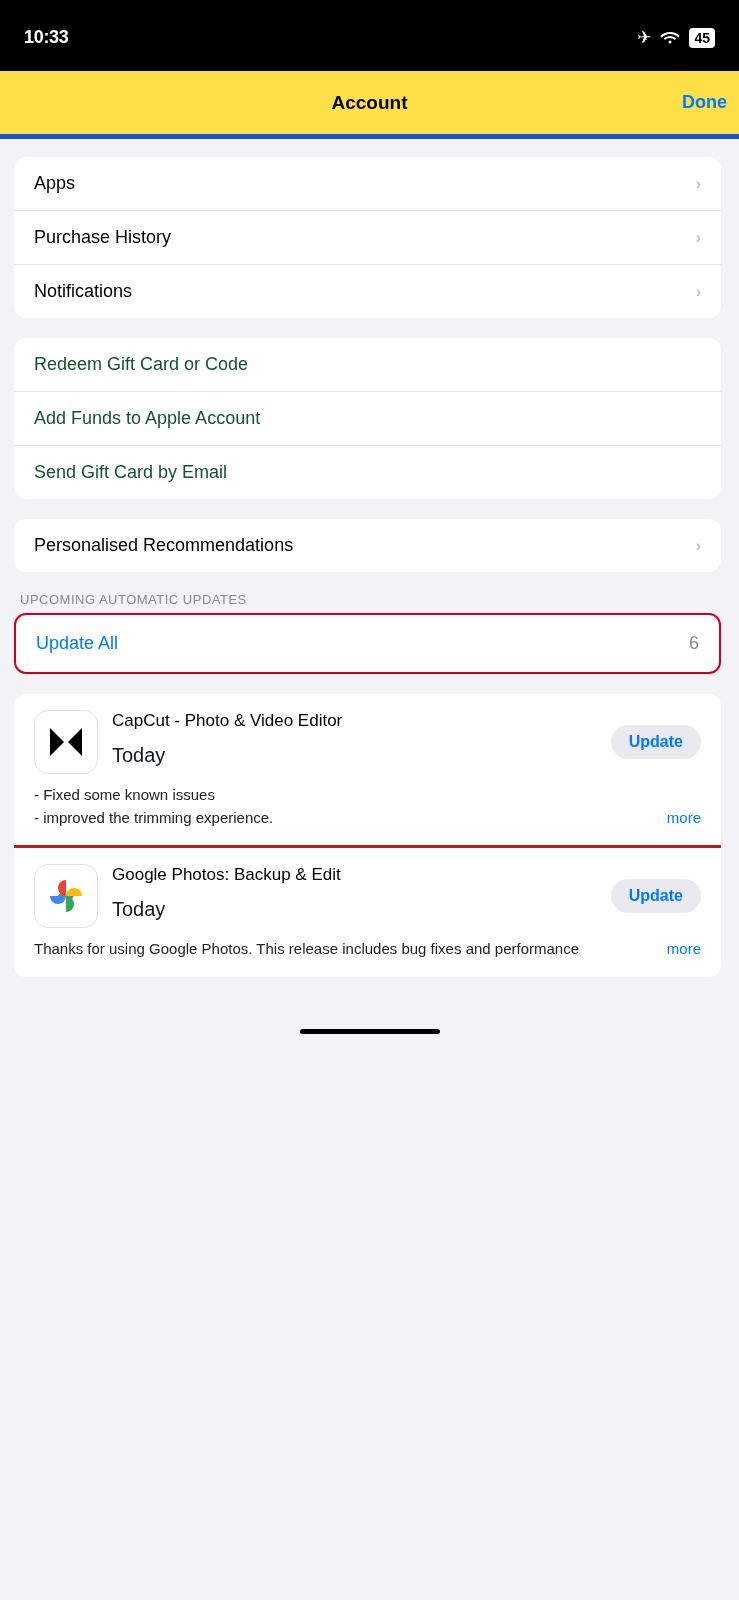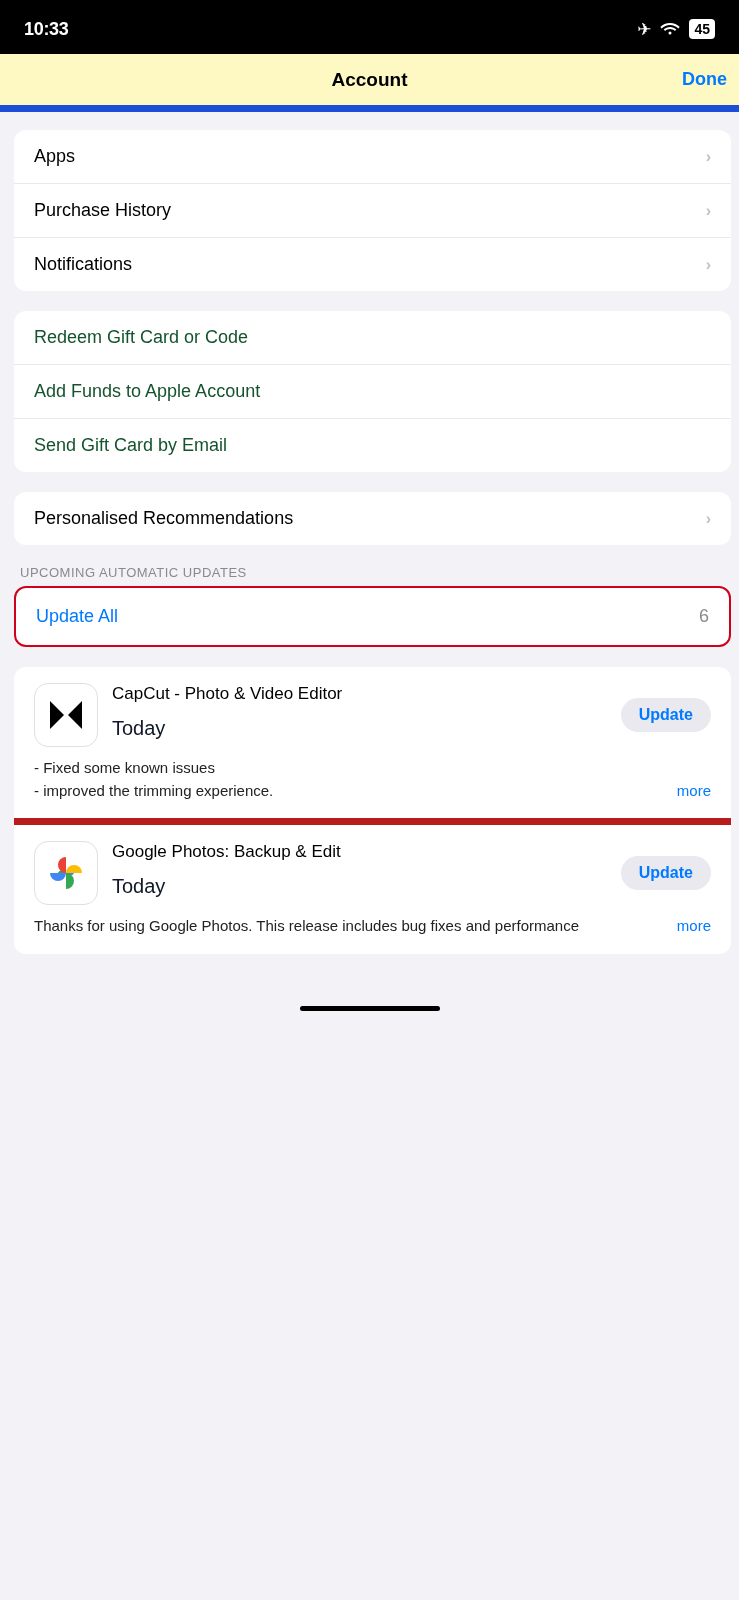--- a/index.html
+++ b/index.html
@@ -13,21 +13,21 @@
     }
 
     
     .status-bar {
       background: #000;
       color: #fff;
       display: flex;
       align-items: center;
       justify-content: space-between;
       padding: 14px 24px 10px 24px;
-      height: 54px;
+      height: 71px;
     }
     .status-time {
       font-size: 18px;
       font-weight: 600;
       letter-spacing: -0.3px;
     }
     .status-icons {
       display: flex;
       align-items: center;
       gap: 8px;
@@ -39,46 +39,46 @@
       font-size: 14px;
       font-weight: 600;
       background: #fff;
       color: #000;
       border-radius: 4px;
       padding: 2px 5px;
     }
 
     
     .nav-bar {
-      background: #fef9c3;
-      border-bottom: 7px solid #1d4ed8;
+      background: #fde047;
+      border-bottom: 5px solid #1d4ed8;
       display: flex;
       align-items: center;
       justify-content: center;
       padding: 16px 20px;
       position: relative;
-      height: 58px;
+      height: 68px;
     }
     .nav-title {
       font-size: 19px;
       font-weight: 700;
       color: #000;
     }
     .nav-done {
       position: absolute;
       right: 12px;
       font-size: 18px;
       font-weight: 700;
       color: #007aff;
       cursor: pointer;
     }
 
     
     .content {
-      padding: 18px 8px 40px 14px;
+      padding: 18px 18px 40px 14px;
       display: flex;
       flex-direction: column;
       gap: 20px;
     }
 
     
     .card {
       background: #fff;
       border-radius: 12px;
       overflow: hidden;
@@ -144,21 +144,21 @@
     }
 
     
     .app-update-card {
       background: #fff;
       border-radius: 12px;
       overflow: hidden;
     }
     .app-update-row {
       padding: 16px 20px;
-      border-bottom: 7px solid #b91c1c;
+      border-bottom: 3px solid #b91c1c;
     }
     .app-update-row:last-child {
       border-bottom: none;
     }
     .app-top {
       display: flex;
       align-items: flex-start;
       gap: 14px;
     }
     .app-info {

